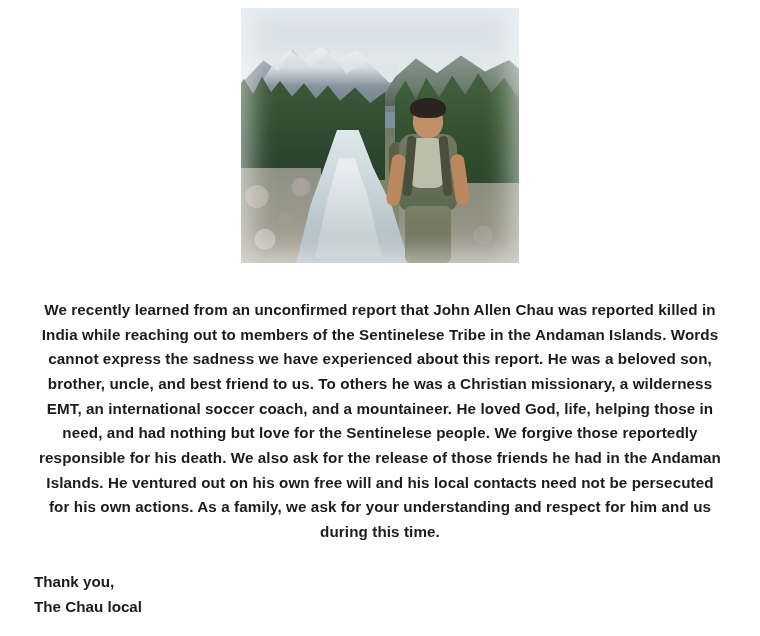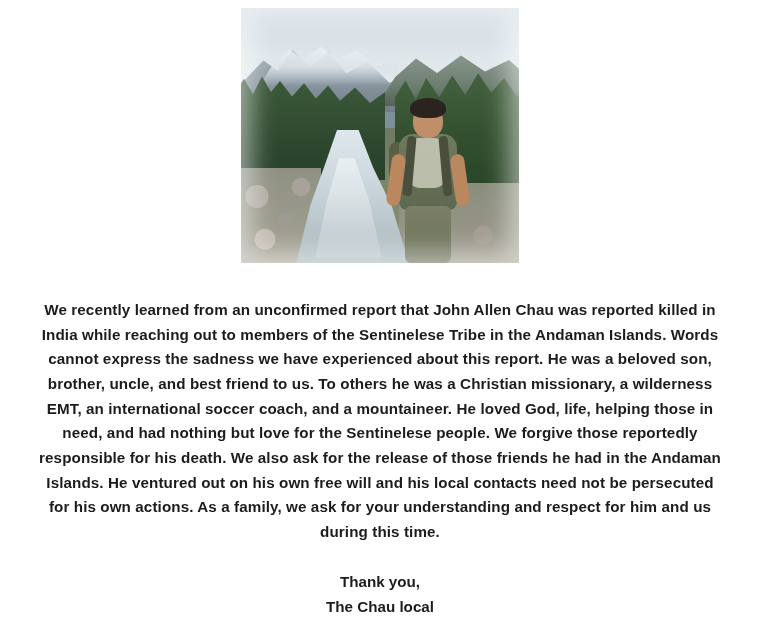--- a/index.html
+++ b/index.html
@@ -258,21 +258,20 @@
     line-height: 1.62;
     color: #1c1c1c;
     font-weight: 700;
     letter-spacing: .1px;
   }
   .signoff {
     position: absolute;
     left: 34px;
     top: 570px;
     width: 692px;
-    text-align: center;
     font-size: 15.2px;
     line-height: 1.62;
     color: #1c1c1c;
     font-weight: 700;
   }
   .signoff div { display: block; }
 </style>
 </head>
 <body>
 

